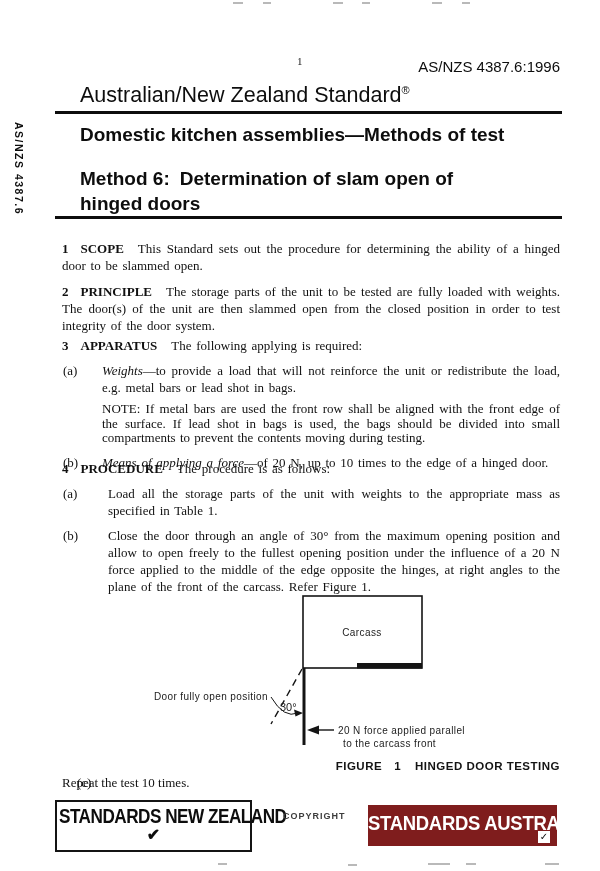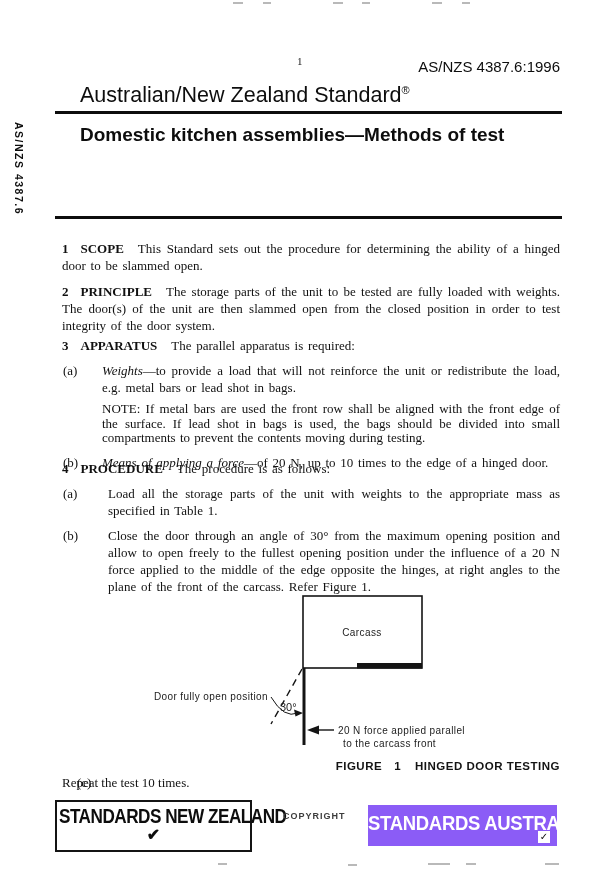--- a/index.html
+++ b/index.html
@@ -95,21 +95,21 @@
     transform-origin:center top;color:#0d0d0d;white-space:nowrap;
   }
   .snz-check{font-size:16px;line-height:18px;font-weight:700;color:#0d0d0d;}
   .copyright{
     position:absolute;left:283px;top:811px;
     font-family:"Liberation Sans",sans-serif;font-weight:700;font-size:9px;
     letter-spacing:1px;color:#3d3d3d;
   }
   .sa-box{
     position:absolute;left:368px;top:805px;width:189px;height:41px;
-    background:#8b5cf6;color:#fff;
+    background:#7f1d1d;color:#fff;
   }
   .sa-label{
     position:absolute;left:0;right:0;top:7px;text-align:center;
     font-family:"Liberation Sans",sans-serif;font-weight:700;font-size:18.5px;
     letter-spacing:-.3px;transform:scale(1,1.1);white-space:nowrap;
   }
   .sa-check{
     position:absolute;right:7px;bottom:3px;width:12px;height:12px;
     background:#fff;color:#0a0a0a;font-size:10px;line-height:12px;
     text-align:center;font-weight:700;
@@ -133,33 +133,37 @@
   <div class="docref">AS/NZS 4387.6:1996</div>
 
   <div class="masthead">
     <span>Australian/New Zealand Standard</span><sup>®</sup>
   </div>
   <div class="rule rule-1"></div>
 
   <div class="spine">AS/NZS 4387.6</div>
 
   <div class="subject-title">Domestic kitchen assemblies—Methods of test</div>
+  <div class="method-title">
+    <span class="mlabel">Method 6:</span><span>Determination of slam open of</span><br>
+    <span>hinged doors</span>
+  </div>
   <div class="rule rule-2"></div>
 
   <div class="body-block" style="top:240px;">
     <span class="sec-num">1</span><span class="sec-heading">SCOPE</span><span>This Standard sets out the procedure for determining the ability of a hinged door to be slammed open.</span>
   </div>
 
   <div class="body-block" style="top:283px;">
     <span class="sec-num">2</span><span class="sec-heading">PRINCIPLE</span><span>The storage parts of the unit to be tested are fully loaded with weights. The door(s) of the unit are then slammed open from the closed position in order to test integrity of the door system.</span>
   </div>
 
   <div class="body-block" style="top:337px;">
     <div>
-      <span class="sec-num">3</span><span class="sec-heading">APPARATUS</span><span>The parallel apparatus is required:</span>
+      <span class="sec-num">3</span><span class="sec-heading">APPARATUS</span><span>The following applying is required:</span>
     </div>
     <div class="item">
       <span class="item-label">(a)</span>
       <div class="item-text-a">
         <span class="term">Weights</span><span>—to provide a load that will not reinforce the unit or redistribute the load, e.g. metal bars or lead shot in bags.</span>
       </div>
       <div class="note">NOTE: If metal bars are used the front row shall be aligned with the front edge of the surface. If lead shot in bags is used, the bags should be divided into small compartments to prevent the contents moving during testing.</div>
     </div>
     <div class="item">
       <span class="item-label">(b)</span>

